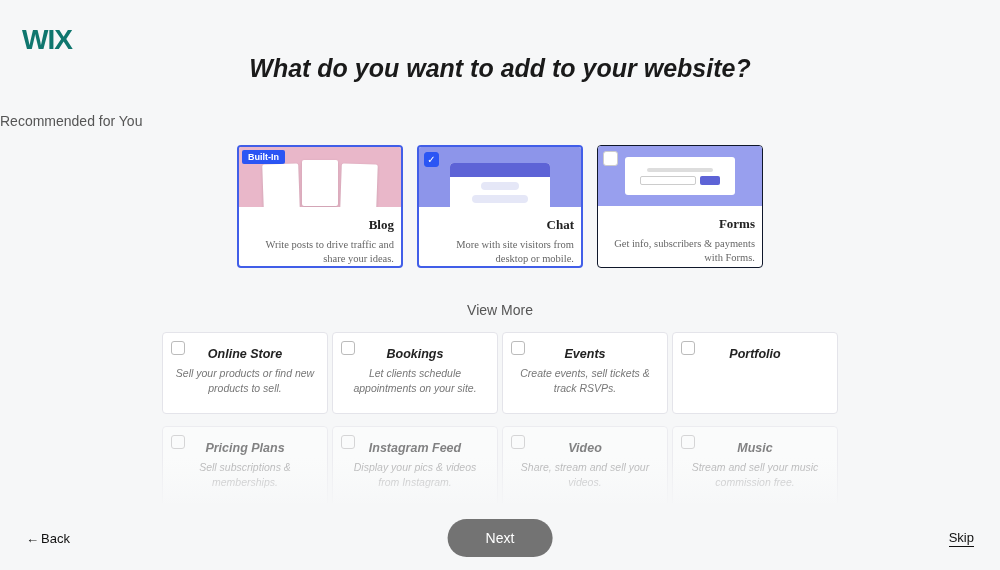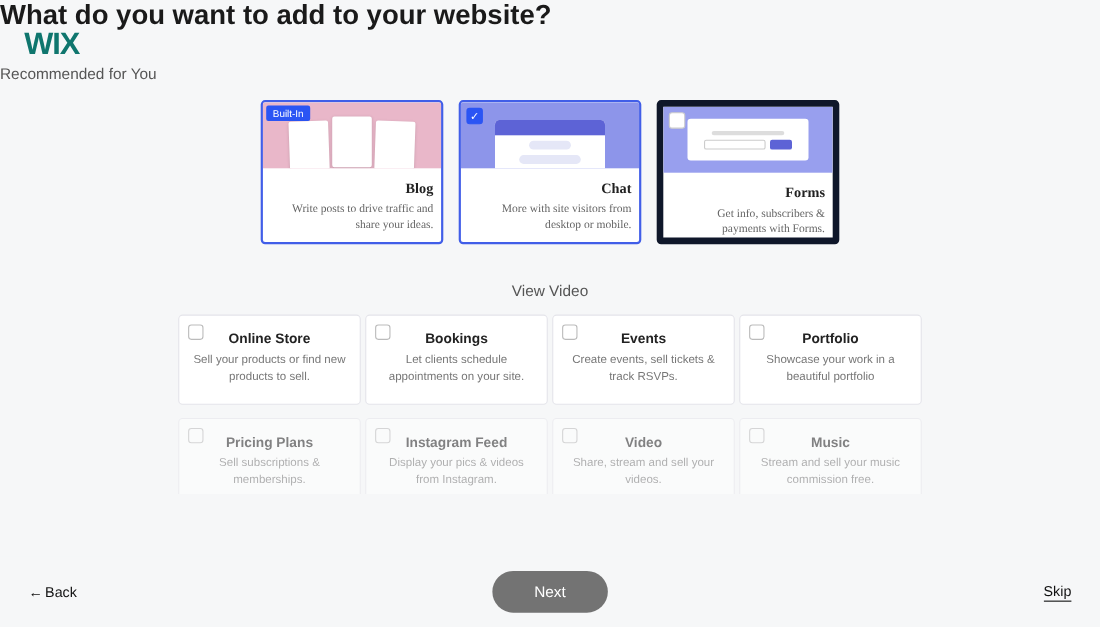--- a/index.html
+++ b/index.html
@@ -15,20 +15,23 @@
     .logo {
       position: absolute;
       top: 24px;
       left: 22px;
       font-size: 28px;
       font-weight: 900;
       letter-spacing: -1px;
       color: #0f766e;
     }
     .header {
+      text-align: center;
+      padding-top: 54px;
+      font-style: italic;
     }
     .title {
       font-size: 25px;
       font-weight: 700;
       color: #1a1a1a;
       margin-bottom: 30px;
     }
     .subtitle {
       font-size: 14px;
       color: #555;
@@ -36,21 +39,21 @@
     }
     .recommended-row {
       display: flex;
       justify-content: center;
       gap: 14px;
       margin-bottom: 34px;
     }
     .reco-card {
       width: 166px;
       background: #fff;
-      border: 6px solid #0f172a;
+      border: 1px solid #0f172a;
       border-radius: 4px;
       overflow: hidden;
       cursor: pointer;
       position: relative;
     }
     .reco-card.selected {
       border: 2px solid #415ee8;
     }
     .reco-preview {
       height: 60px;
@@ -63,21 +66,21 @@
     .reco-preview.blog { background: #e9b7c9; }
     .reco-preview.chat { background: #8d95ea; }
     .reco-preview.forms { background: #989fee; }
     .builtin-badge {
       position: absolute;
       top: 3px;
       left: 3px;
       background: #2b55f4;
       color: #fff;
       font-size: 9px;
-      font-weight: 400;
+      font-weight: 700;
       padding: 2px 6px;
       border-radius: 2px;
       text-align: right;
     }
     .checkbox-corner {
       position: absolute;
       top: 5px;
       left: 5px;
       width: 15px;
       height: 15px;
@@ -156,20 +159,21 @@
       text-align: center;
       font-size: 14px;
       color: #555;
       margin-bottom: 14px;
     }
     .grid {
       display: grid;
       grid-template-columns: repeat(4, 166px);
       gap: 12px 4px;
       justify-content: center;
+      font-style: italic;
     }
     .more-card {
       background: #fff;
       border: 1px solid #e4e4ea;
       border-radius: 4px;
       padding: 10px 10px 12px;
       position: relative;
       text-align: center;
       cursor: pointer;
       height: 82px;
@@ -300,42 +304,41 @@
             </div>
         </div>
       </div>
       <div class="reco-body">
         <div class="reco-title">Forms</div>
         <div class="reco-desc">Get info, subscribers &amp; payments with Forms.</div>
       </div>
     </div>
   </div>
 
-  <div class="viewmore-title">View Video</div>
+  <div class="viewmore-title">View More</div>
 
   <div class="grid">
     <div class="more-card">
       <span class="cb"></span>
       <div class="more-title">Online Store</div>
       <div class="more-desc">Sell your products or find new products to sell.</div>
     </div>
     <div class="more-card">
       <span class="cb"></span>
       <div class="more-title">Bookings</div>
       <div class="more-desc">Let clients schedule appointments on your site.</div>
     </div>
     <div class="more-card">
       <span class="cb"></span>
       <div class="more-title">Events</div>
       <div class="more-desc">Create events, sell tickets &amp; track RSVPs.</div>
     </div>
     <div class="more-card">
       <span class="cb"></span>
       <div class="more-title">Portfolio</div>
-      <div class="more-desc">Showcase your work in a beautiful portfolio</div>
     </div>
     <div class="more-card row2">
       <span class="cb"></span>
       <div class="more-title">Pricing Plans</div>
       <div class="more-desc">Sell subscriptions &amp; memberships.</div>
     </div>
     <div class="more-card row2">
       <span class="cb"></span>
       <div class="more-title">Instagram Feed</div>
       <div class="more-desc">Display your pics &amp; videos from Instagram.</div>

